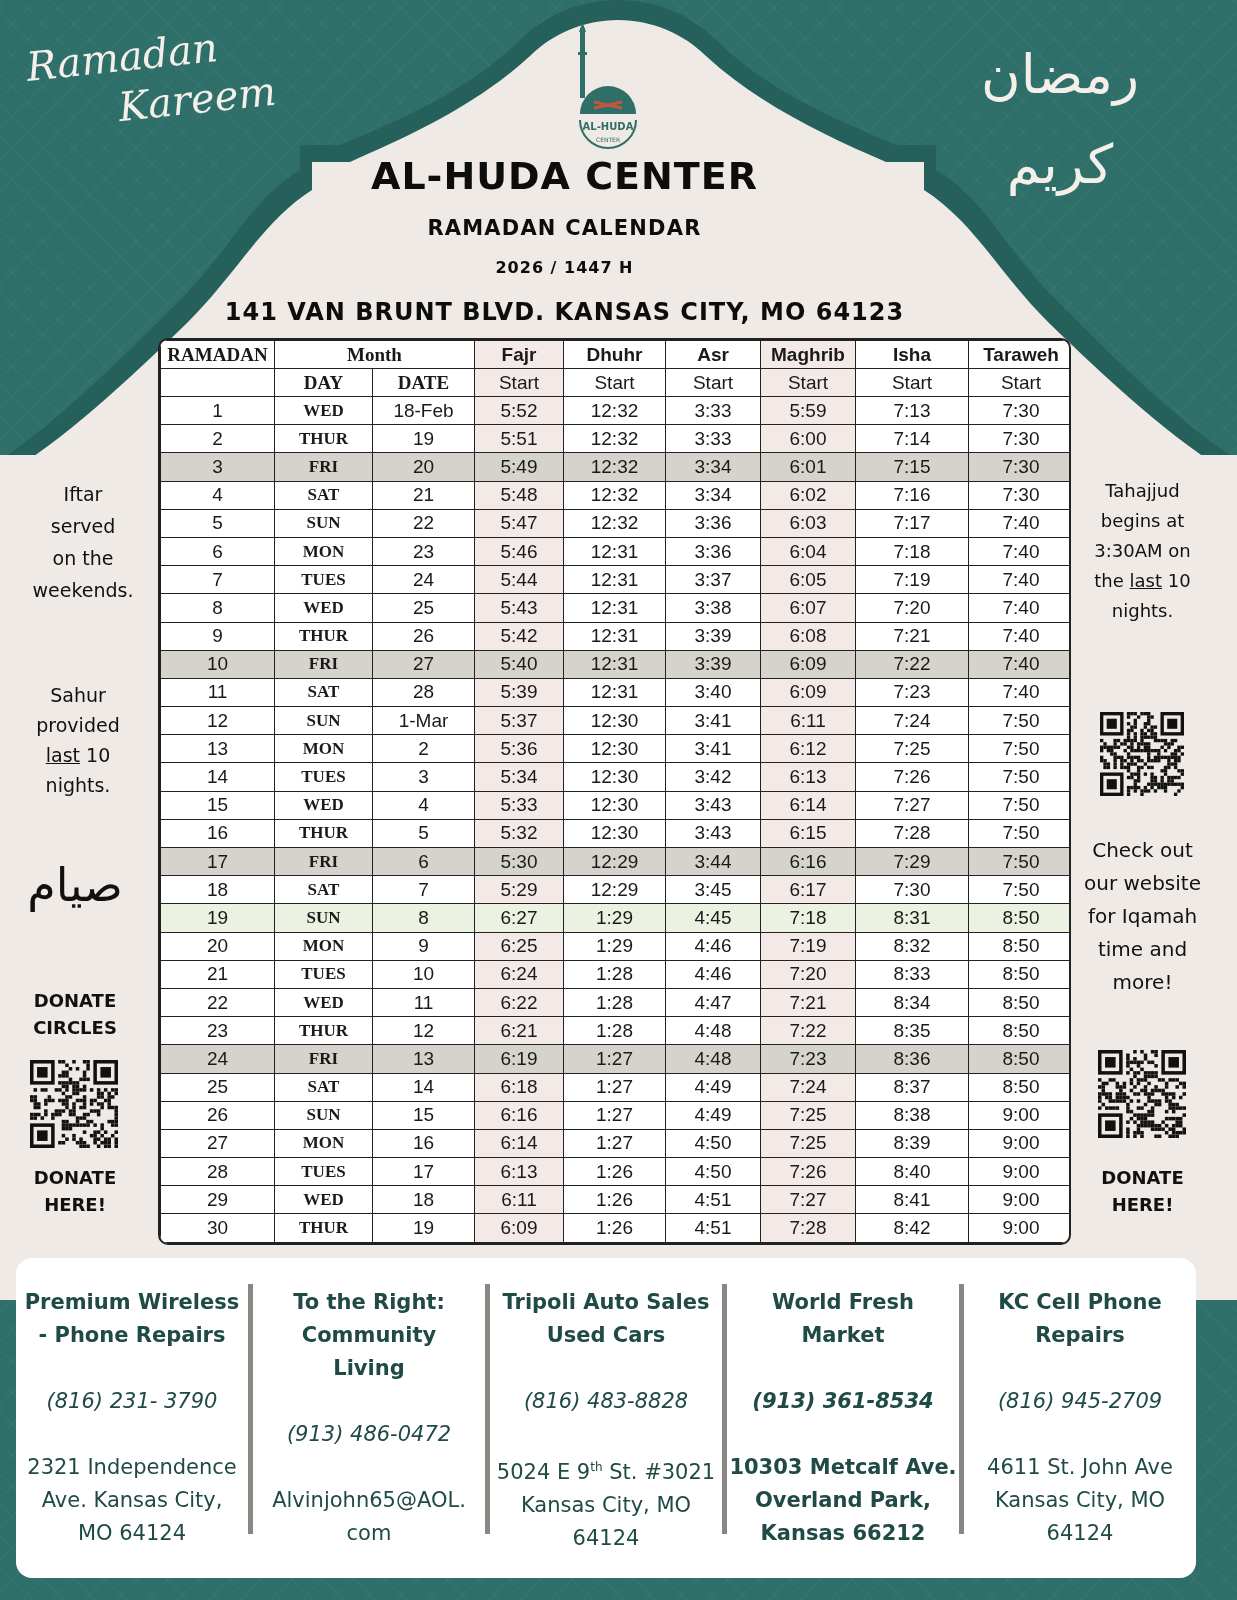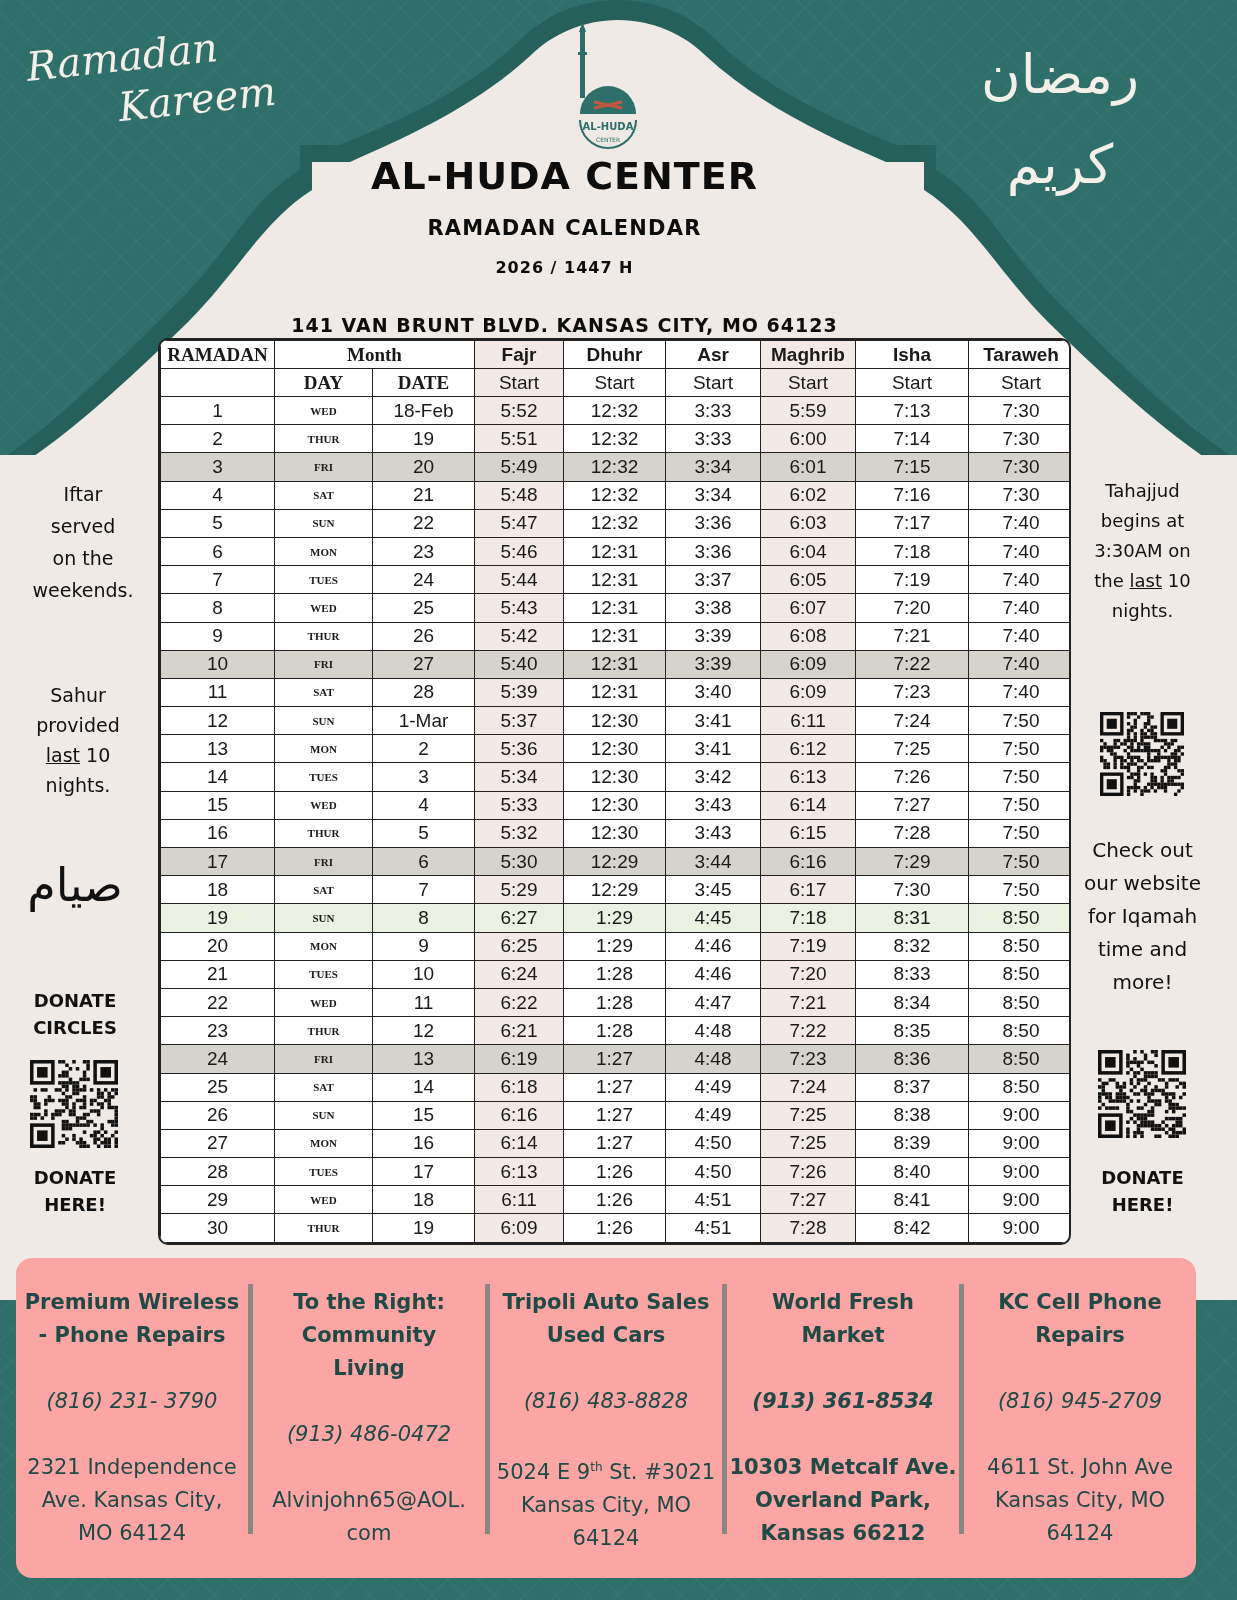--- a/index.html
+++ b/index.html
@@ -39,39 +39,39 @@
 
   .logo { position: absolute; left: 568px; top: 22px; width: 80px; height: 130px; }
 
   .title {
     position: absolute; left: 0; width: 1129px; text-align: center;
     font-family: "DejaVu Sans", sans-serif; font-weight: bold; color: #0d0d0d;
   }
   .t1 { top: 154px; font-size: 38px; letter-spacing: 1px; }
   .t2 { top: 216px; font-size: 21px; letter-spacing: 1.2px; }
   .t3 { top: 258px; font-size: 16px; letter-spacing: 1px; }
-  .t4 { top: 314px; font-size: 19px; letter-spacing: 1px; }
+  .t4 { top: 298px; font-size: 24px; letter-spacing: 1px; }
 
   
   .table-wrap {
     position: absolute; left: 158px; top: 338px; width: 913px; height: 907px;
     background: #fff; border: 2px solid #222; border-radius: 10px 10px 10px 10px; overflow: hidden;
   }
   table { border-collapse: collapse; width: 100%; height: 100%; table-layout: fixed; }
   td, th {
     border: 1.5px solid #222; text-align: center; font-size: 19px; color: #1a1a1a;
     font-family: "Liberation Sans", sans-serif; font-weight: normal; padding: 0;
     height: 28px;
   }
   th.serif, td.serif { font-family: "Liberation Serif", serif; font-weight: bold; }
   th.hd { font-weight: bold; font-size: 19px; }
   .col-fajr, .col-maghrib { background: #f3e9e6; }
   tr.fri td { background: #d6d3cc; }
   tr.changeover td { background: #ebf2e1; }
-  td.day { font-family: "Liberation Serif", serif; font-weight: bold; font-size: 11px; }
+  td.day { font-family: "Liberation Serif", serif; font-weight: bold; font-size: 17px; }
 
   
   .note {
     position: absolute; text-align: center; font-family: "DejaVu Sans", sans-serif;
     font-size: 19px; line-height: 32px; color: #111;
   }
   .note u { text-decoration: underline; }
   .note-iftar { left: 8px; top: 478px; width: 150px; }
   .note-sahur { left: 8px; top: 680px; width: 140px; line-height: 30px; }
   .arabic { position: absolute; left: 10px; top: 858px; width: 130px; text-align: center; font-size: 46px; font-family: "DejaVu Serif", serif; color: #111; }
@@ -83,21 +83,21 @@
   .note-web { left: 1075px; top: 834px; width: 135px; line-height: 33px; font-size: 20px; }
 
   .qr { position: absolute; width: 88px; height: 88px; }
   .qr-barakah { left: 30px; top: 1060px; }
   .qr-web { left: 1100px; top: 712px; width: 84px; height: 84px; }
   .qr-donate { left: 1098px; top: 1050px; }
 
   
   .footer {
     position: absolute; left: 16px; top: 1258px; width: 1180px; height: 320px;
-    background: #fca5a5; border-radius: 16px; display: flex;
+    background: #ffffff; border-radius: 16px; display: flex;
   }
   .sponsor {
     flex: 1; text-align: center; color: #1f4a45; font-family: "DejaVu Sans", sans-serif;
     padding-top: 28px; position: relative;
   }
   .sponsor .name { font-weight: bold; font-size: 21px; line-height: 33px; }
   .sponsor .phone { font-size: 21px; line-height: 33px; margin-top: 33px; font-style: italic; }
   .sponsor .addr { font-size: 21px; line-height: 33px; margin-top: 33px; }
   .sponsor.bold-contact .phone, .sponsor.bold-contact .addr { font-weight: bold; }
   .divider { width: 5px; background: #8a8682; margin-top: 26px; height: 250px; }

